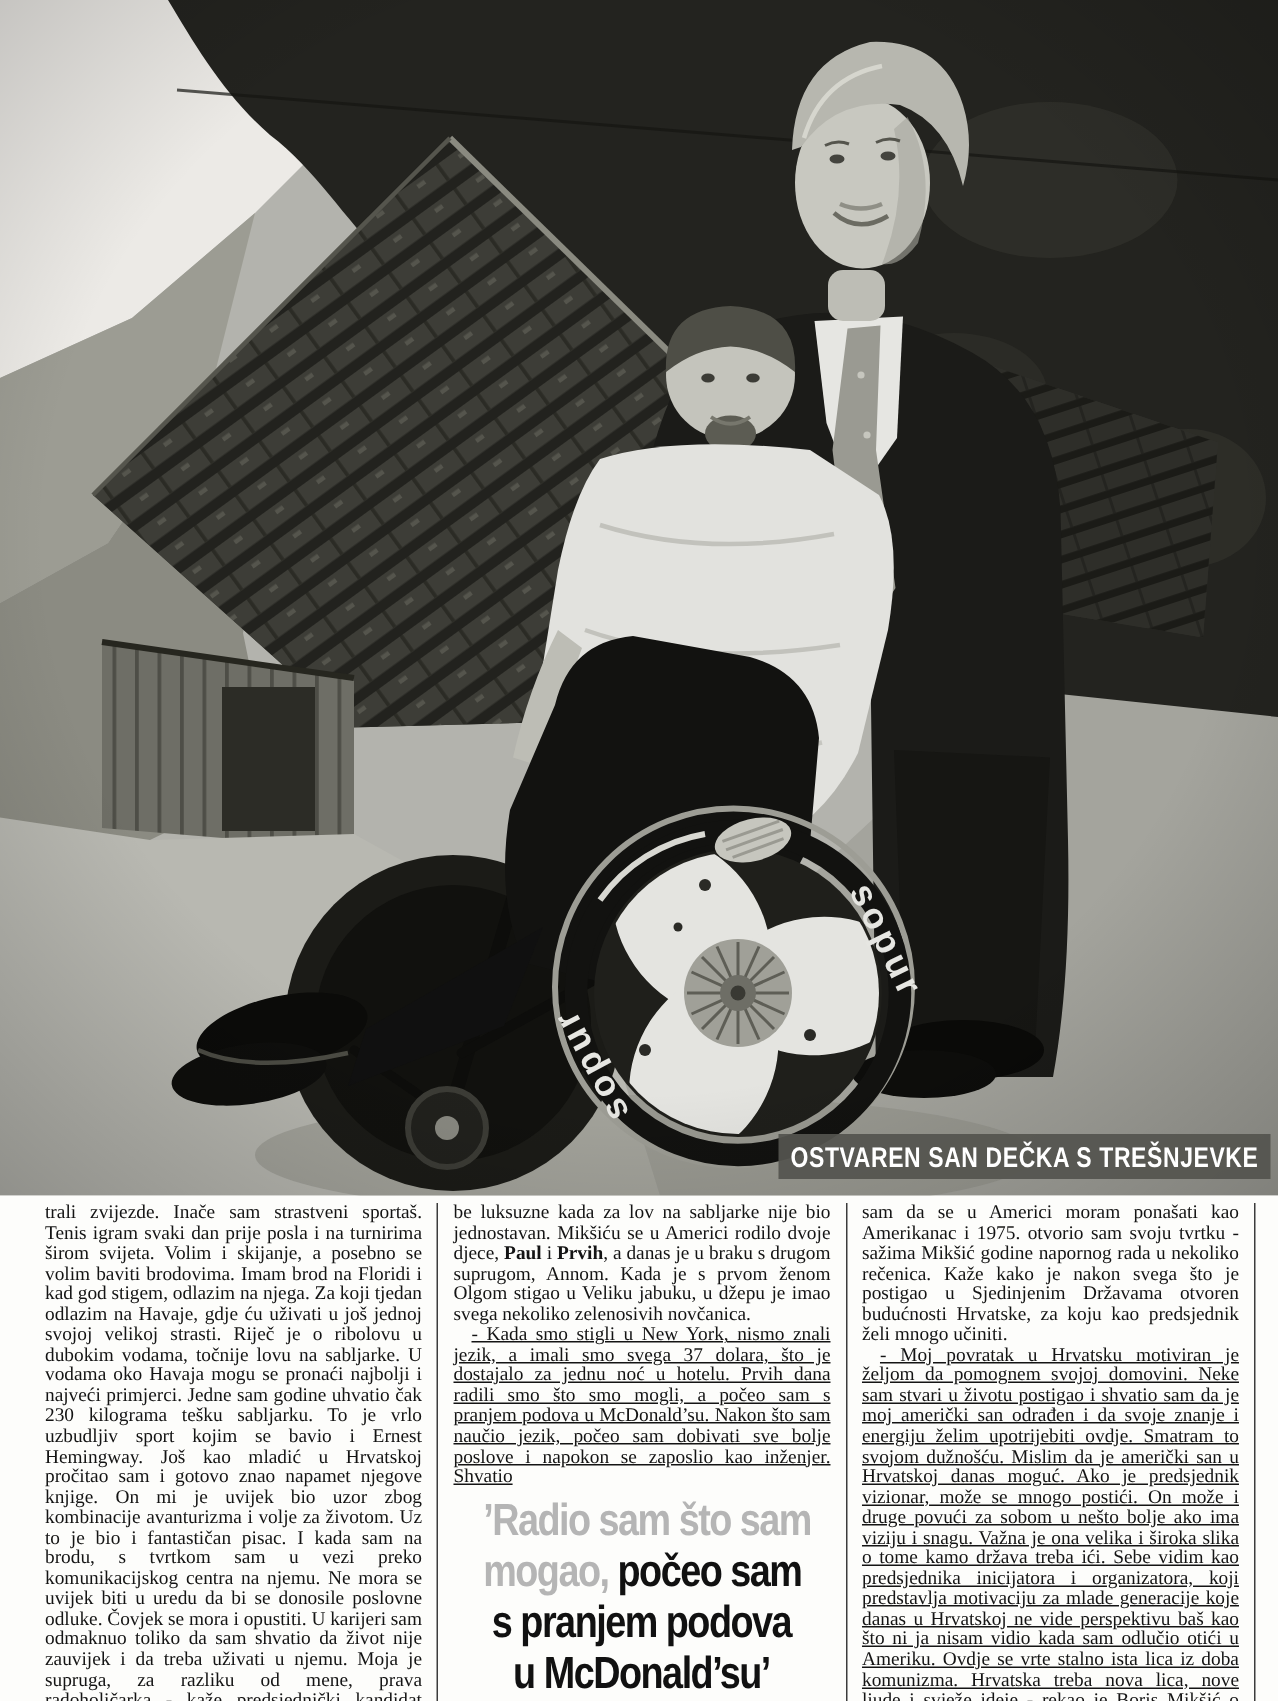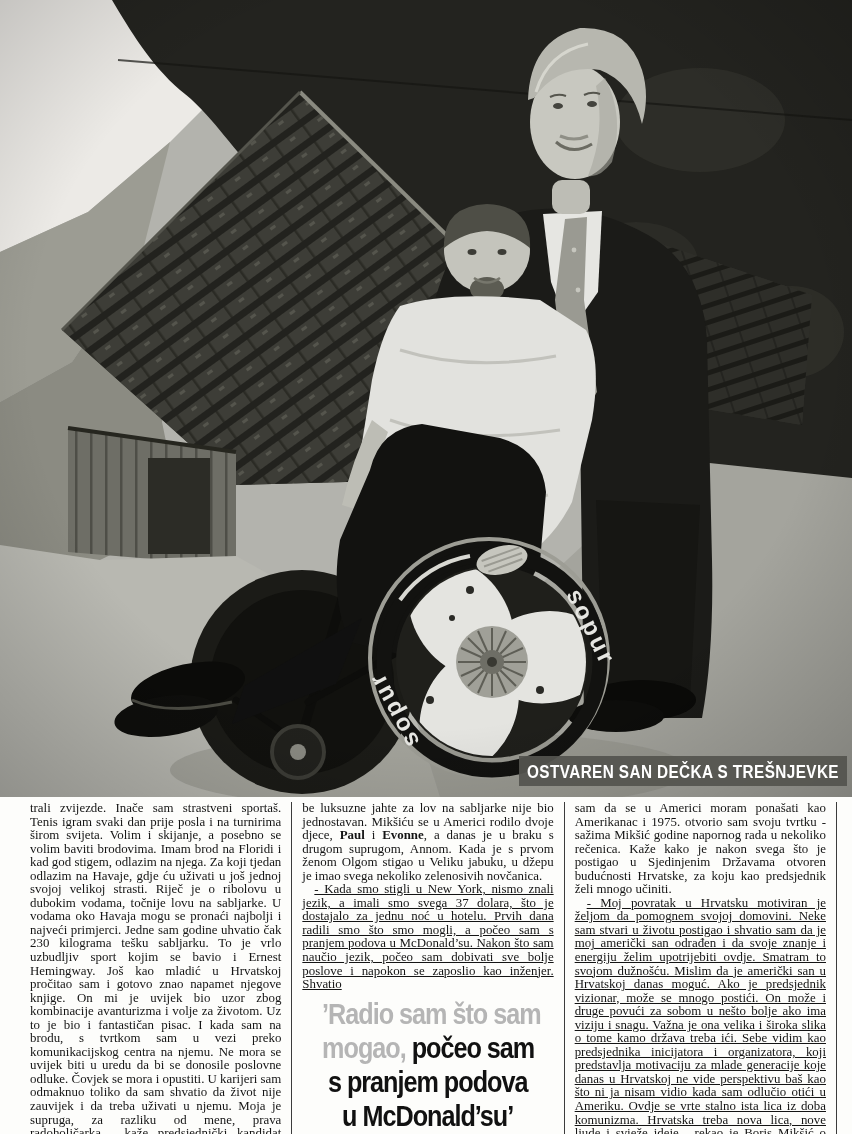--- a/index.html
+++ b/index.html
@@ -216,21 +216,21 @@
   <div class="text-area">
 
     <div class="col">
       <p><span>trali zvijezde. Inače sam strastveni sportaš. Tenis igram svaki dan prije posla i na turnirima širom svijeta. Volim i skijanje, a posebno se volim baviti brodovima. Imam brod na Floridi i kad god stigem, odlazim na njega. Za koji tjedan odlazim na Havaje, gdje ću uživati u još jednoj svojoj velikoj strasti. Riječ je o ribolovu u dubokim vodama, točnije lovu na sabljarke. U vodama oko Havaja mogu se pronaći najbolji i najveći primjerci. Jedne sam godine uhvatio čak 230 kilograma tešku sabljarku. To je vrlo uzbudljiv sport kojim se bavio i Ernest Hemingway. Još kao mladić u Hrvatskoj pročitao sam i gotovo znao napamet njegove knjige. On mi je uvijek bio uzor zbog kombinacije avanturizma i volje za životom. Uz to je bio i fantastičan pisac. I kada sam na brodu, s tvrtkom sam u vezi preko komunikacijskog centra na njemu. Ne mora se uvijek biti u uredu da bi se donosile poslovne odluke. Čovjek se mora i opustiti. U karijeri sam odmaknuo toliko da sam shvatio da život nije zauvijek i da treba uživati u njemu. Moja je supruga, za razliku od mene, prava radoholičarka - kaže predsjednički kandidat Mikšić.</span></p>
 
     </div>
 
     <div class="rule"></div>
 
     <div class="col">
-      <p><span>be luksuzne jahte za lov na sabljarke nije bio jednostavan. Mikšiću se u Americi rodilo dvoje djece, </span><span class="bold">Paul</span><span> i </span><span class="bold">Evonne</span><span>, a danas je u braku s drugom suprugom, Annom. Kada je s prvom ženom Olgom stigao u Veliku jabuku, u džepu je imao svega nekoliko zelenosivih novčanica.</span></p>
+      <p><span>be luksuzne kada za lov na sabljarke nije bio jednostavan. Mikšiću se u Americi rodilo dvoje djece, </span><span class="bold">Paul</span><span> i </span><span class="bold">Prvih</span><span>, a danas je u braku s drugom suprugom, Annom. Kada je s prvom ženom Olgom stigao u Veliku jabuku, u džepu je imao svega nekoliko zelenosivih novčanica.</span></p>
       <p class="indent"><span>- Kada smo stigli u New York, nismo znali jezik, a imali smo svega 37 dolara, što je dostajalo za jednu noć u hotelu. Prvih dana radili smo što smo mogli, a počeo sam s pranjem podova u McDonald’su. Nakon što sam naučio jezik, počeo sam dobivati sve bolje poslove i napokon se zaposlio kao inženjer. Shvatio</span></p>
 
       <div class="pq" style="color: rgb(17, 17, 17);">
         <div><span class="gray" style="color: rgb(181, 181, 181);">’Radio sam što sam</span></div>
         <div><span class="gray" style="color: rgb(181, 181, 181);">mogao,</span><span> počeo sam</span></div>
         <div><span>s pranjem podova</span></div>
         <div><span>u McDonald’su’</span></div>
       </div>
     </div>
 

